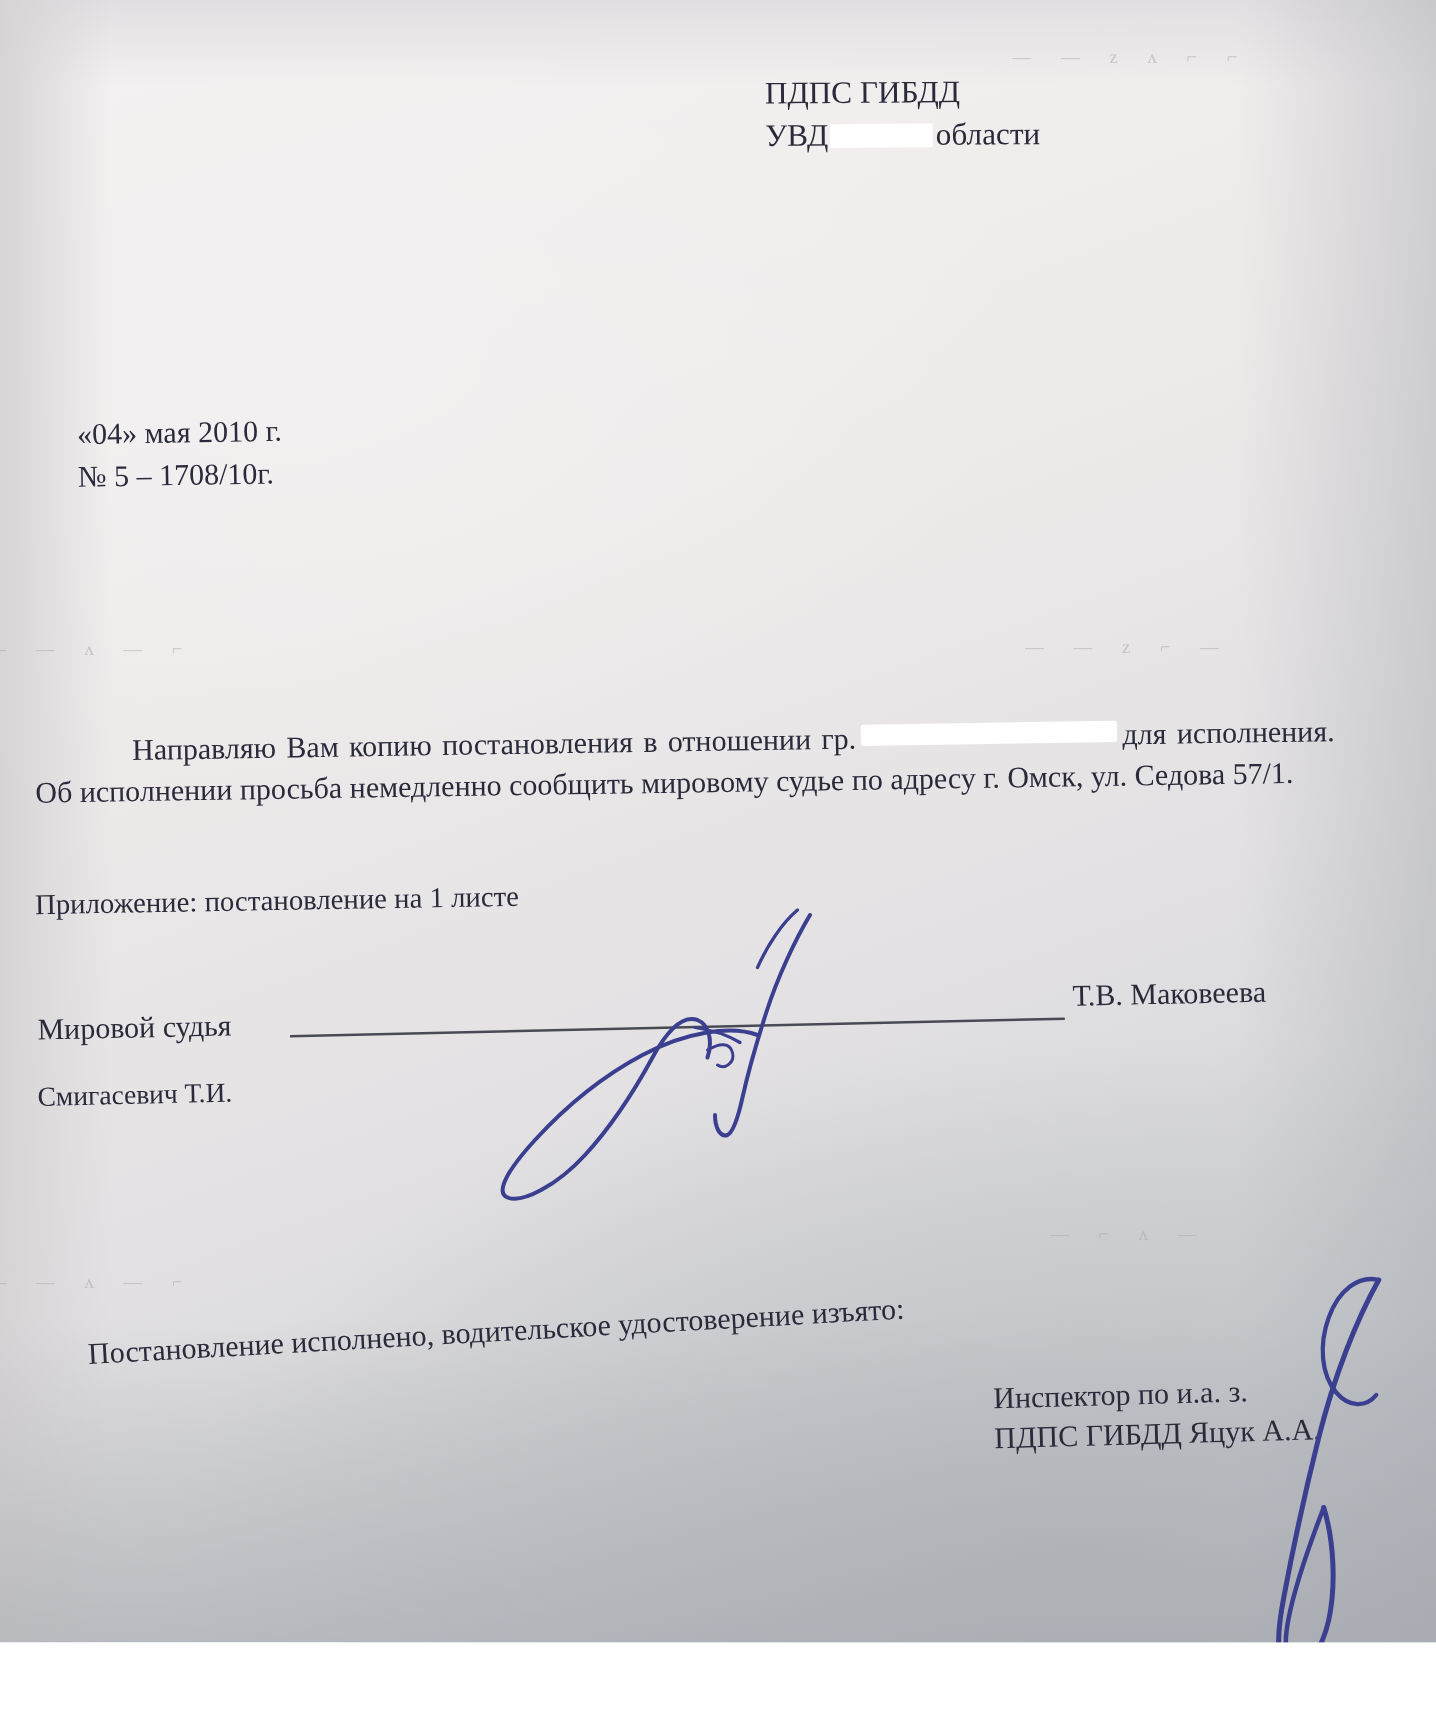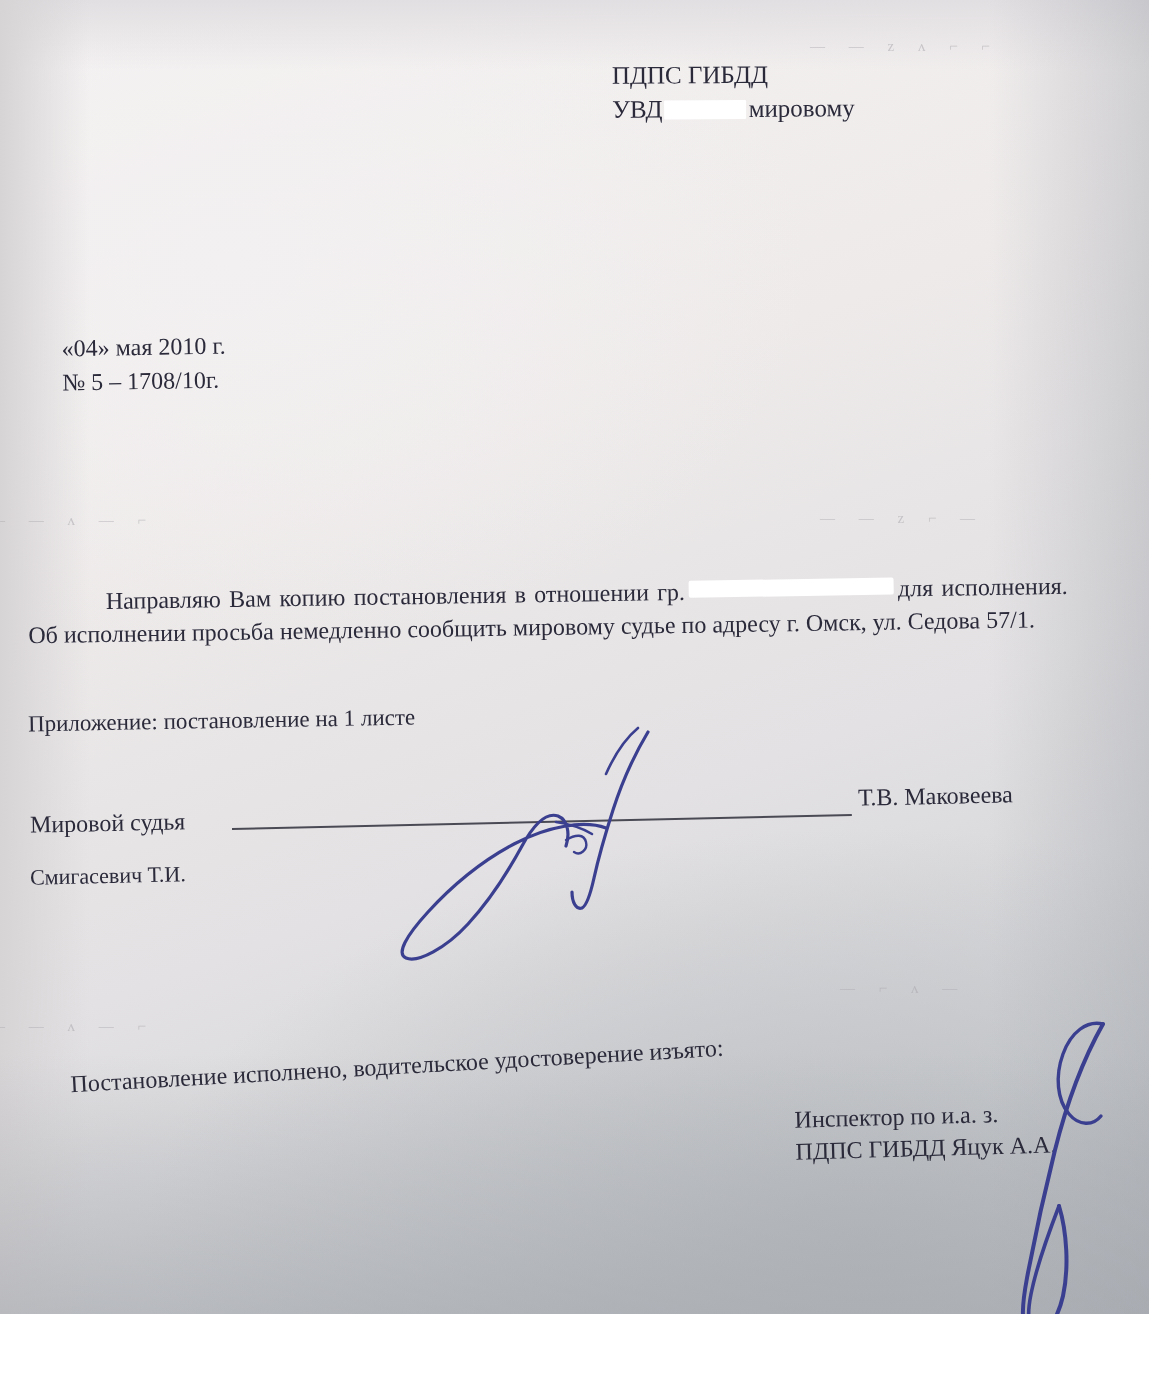--- a/index.html
+++ b/index.html
@@ -185,21 +185,21 @@
 
   <div class="ghost" style="left:810px; top:38px;">—  —  ᴢ  ᴧ  ⌐  ⌐</div>
   <div class="ghost" style="left:-10px; top:512px;">—  —  ᴧ  —  ⌐</div>
   <div class="ghost" style="left:820px; top:510px;">—  —  ᴢ  ⌐  —</div>
   <div class="ghost" style="left:840px; top:980px;">—  ⌐  ᴧ  —</div>
   <div class="ghost" style="left:-10px; top:1018px;">—  —  ᴧ  —  ⌐</div>
 
   <div class="blk" id="header">
     <div class="ln">ПДПС ГИБДД</div>
     <div class="ln">
-      <span>УВД</span><span class="redact"></span><span>мировому</span>
+      <span>УВД</span><span class="redact"></span><span>области</span>
     </div>
   </div>
 
   <div class="blk" id="docmeta">
     <div class="ln">«04» мая  2010 г.</div>
     <div class="ln">№ 5 – 1708/10г.</div>
   </div>
 
   <div class="blk" id="body">
     <div class="p1">

